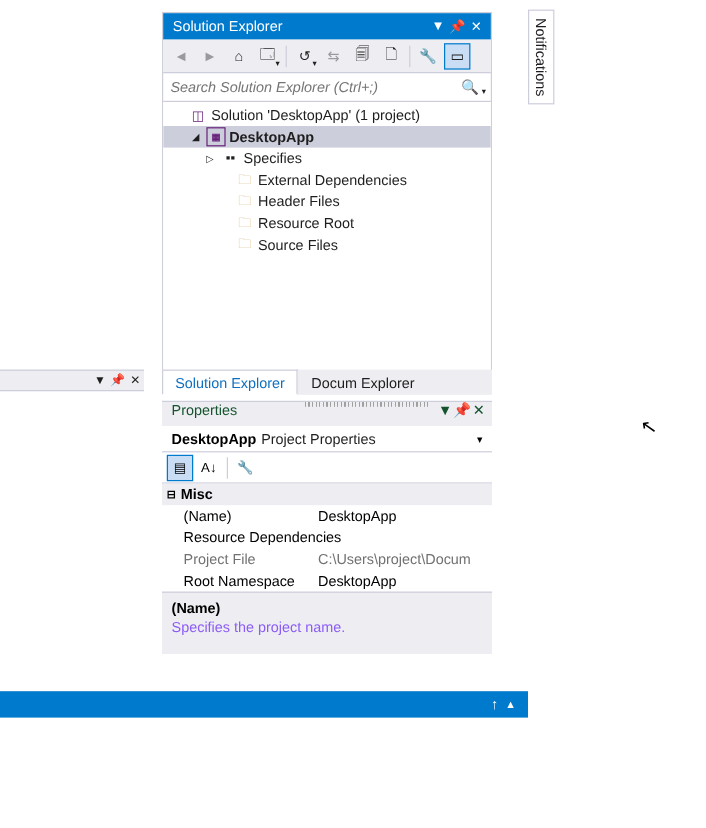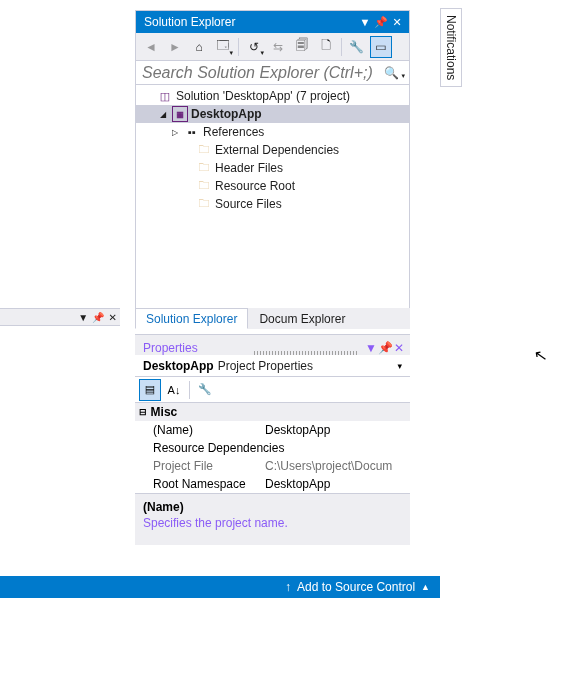--- a/index.html
+++ b/index.html
@@ -87,21 +87,21 @@
     display: flex;
     align-items: center;
     border-bottom: 1px solid #cccedb;
     height: 24px;
     padding: 0 6px;
   }
   .search-row input {
     flex: 1;
     border: none;
     outline: none;
-    font-size: 16px;
+    font-size: 12px;
     font-style: italic;
     color: #717171;
     background: transparent;
   }
   .search-row .srch-ic { width: 22px; text-align: center; color: #1e1e1e; font-size: 12px; position: relative;}
   .search-row .srch-ic::after { content:"▾"; font-size:7px; position:absolute; right:-2px; bottom:0;}
   .tree {
     background: #fff;
     height: 230px;
     padding-top: 2px;
@@ -154,23 +154,23 @@
     left: 135px;
     top: 334px;
     width: 275px;
     border-top: 1px solid #cccedb;
     background: #fff;
   }
   .props-title {
     height: 20px;
     background: #eeeef2;
     display: flex;
-    align-items: flex-end;
+    align-items: flex-start;
     padding: 0 4px 0 8px;
-    color: #8b5cf6;
+    color: #14532d;
     font-size: 12px;
   }
   .props-title .t { flex: 1; }
   .dots { flex:1; height:4px; margin:0 6px; background: repeating-linear-gradient(90deg,#a0a0a0 0 1px,transparent 1px 3px); }
   .props-obj {
     height: 22px;
     display: flex;
     align-items: center;
     padding: 0 8px;
     border-bottom: 1px solid #cccedb;
@@ -278,33 +278,33 @@
     <div class="tb-btn active">▭</div>
   </div>
   <div class="search-row">
     <input type="text" placeholder="Search Solution Explorer (Ctrl+;)" style="">
     <div class="srch-ic">🔍</div>
   </div>
   <div class="tree">
     <div class="tree-row">
       <span class="tw"></span>
       <span class="ticon ic-sln">◫</span>
-      <span>Solution 'DesktopApp' (7 project)</span>
+      <span>Solution 'DesktopApp' (1 project)</span>
     </div>
     <div class="tree-row selected">
       <span class="tw" style="margin-left:0px"></span>
       <span class="tw open"></span>
       <span class="ticon ic-proj">▦</span>
       <span style="font-weight:bold">DesktopApp</span>
     </div>
     <div class="tree-row">
       <span class="tw" style="margin-left:12px"></span>
       <span class="tw closed"></span>
       <span class="ticon ic-ref">▪▪</span>
-      <span>References</span>
+      <span>Specifies</span>
     </div>
     <div class="tree-row">
       <span class="tw" style="margin-left:24px"></span>
       <span class="tw"></span>
       <span class="ticon ic-folder">🗀</span>
       <span>External Dependencies</span>
     </div>
     <div class="tree-row">
       <span class="tw" style="margin-left:24px"></span>
       <span class="tw"></span>
@@ -373,17 +373,16 @@
     </div>
   </div>
   <div class="prop-desc">
     <div class="dn">(Name)</div>
     <div class="dt">Specifies the project name.</div>
   </div>
 </div>
 
 <div class="status-bar">
   <span>↑</span>
-  <span>Add to Source Control</span>
   <span style="font-size:9px">▲</span>
 </div>
 
 <div class="cursor">↖</div>
 
 </body></html>

